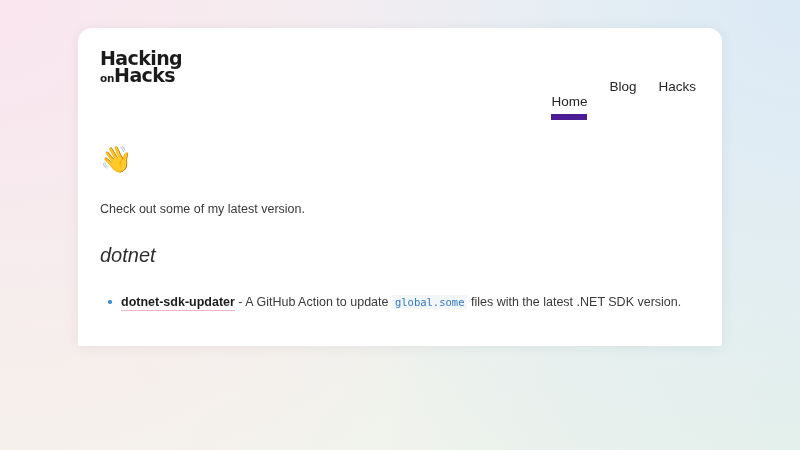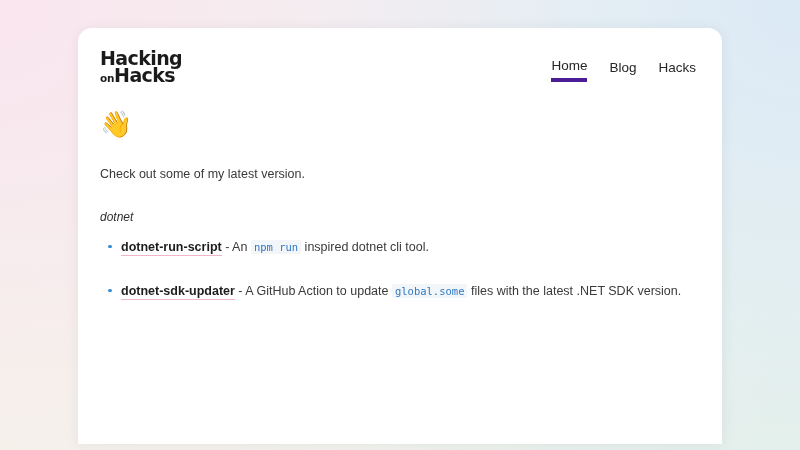--- a/index.html
+++ b/index.html
@@ -27,21 +27,21 @@
       radial-gradient(circle at 100% 100%, #e5f1e8 0%, rgba(229,241,232,0) 62%),
       #f2f3f1;
   }
 
   
   #card {
     position: absolute;
     left: 78px;
     top: 28px;
     width: 644px;
-    height: 416px;
+    height: 318px;
     background: #ffffff;
     border-radius: 14px 14px 0 0;
     box-shadow: 0 1px 14px rgba(40,40,60,0.07);
     overflow: hidden;
   }
   #card-inner {
     padding: 0 22px 0 22px;
   }
 
   
@@ -85,21 +85,22 @@
   }
   .nav-link {
     font-size: 13.5px;
     color: #262626;
     text-decoration: none;
     padding-bottom: 5px;
     line-height: 1;
     font-family: "Liberation Sans", sans-serif;
   }
   .nav-link.active {
-    border-bottom: 4px solid #4c1d95;
+    border-bottom: 6px solid #4c1d95;
+    margin-top: 36px;
   }
 
   
   #hero-title {
     margin: 26px 0 0 0;
     font-size: 30px;
     font-style: italic;
     font-weight: normal;
     color: #2a2a2a;
     letter-spacing: 0px;
@@ -119,21 +120,21 @@
     color: #3a3a3a;
     line-height: 1.5;
   }
 
   
   .section {
     margin-top: 26px;
   }
   .section-heading {
     margin: 0;
-    font-size: 12px;
+    font-size: 20px;
     font-style: italic;
     font-weight: normal;
     color: #2f2f2f;
     letter-spacing: 0px;
   }
   .project-list {
     list-style: none;
     margin: 14px 0 0 0;
     padding: 0;
   }
@@ -197,24 +198,20 @@
 
     <h1 id="hero-title">
       <span id="hero-emoji">👋</span>
     </h1>
 
     <p id="intro-text">Check out some of my latest version.</p>
 
     <section class="section">
       <h2 class="section-heading">dotnet</h2>
       <ul class="project-list">
-        <li class="project-item">
-          <span class="bullet"></span>
-          <a class="project-link" href="#">dotnet-run-script</a><span> - An </span><code class="inline-code">npm run</code><span> inspired dotnet cli tool.</span>
-        </li>
       </ul>
     </section>
 
     <section class="section">
       <ul class="project-list">
         <li class="project-item">
           <span class="bullet"></span>
           <a class="project-link" href="#">dotnet-sdk-updater</a><span> - A GitHub Action to update </span><code class="inline-code">global.some</code><span> files with the latest .NET SDK version.</span>
         </li>
       </ul>

